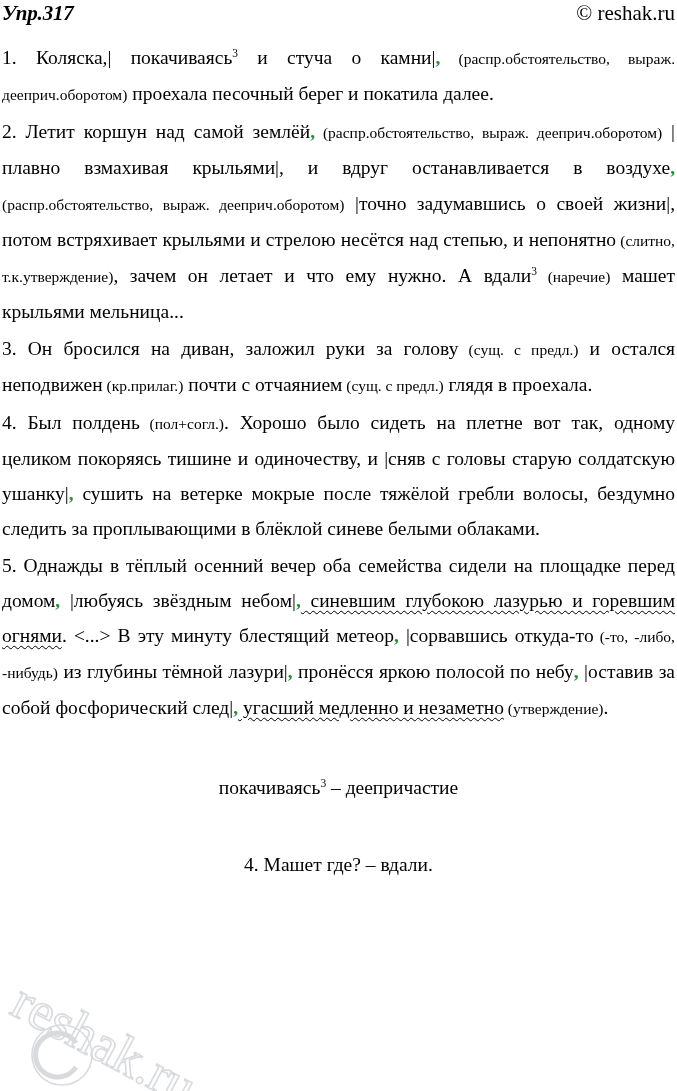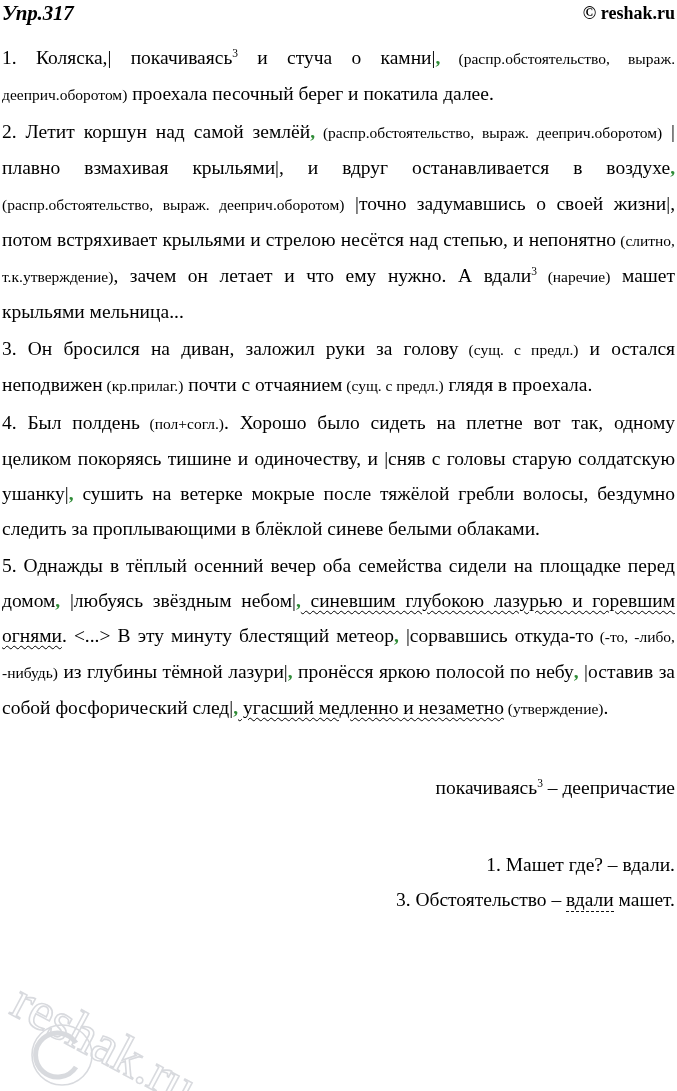--- a/index.html
+++ b/index.html
@@ -36,42 +36,41 @@
   }
   .exercise-title {
     font-weight: bold;
     font-style: italic;
     font-size: 21px;
     letter-spacing: -0.2px;
     line-height: 22px;
     white-space: pre;
   }
   .site-credit {
-    font-size: 18px;
+    font-size: 21px;
     line-height: 22px;
     white-space: pre;
-    font-weight: bold;
   }
 
   
   .para {
     font-size: 19.5px;
     line-height: 35px;
     text-align: justify;
     text-justify: inter-word;
     margin: 0 0 2px 0;
     word-spacing: 0px;
   }
   .para:last-of-type { margin-bottom: 0; }
 
   
   .analysis-line {
     font-size: 19.5px;
     line-height: 35px;
-    text-align: right;
+    text-align: center;
     margin: 0;
     white-space: pre-wrap;
   }
   .gap-xl { height: 42px; }
 
   
   .note {
     font-size: 15.5px;
   }
   .comma-green {
@@ -147,18 +146,17 @@
   <div class="gap-xl"></div>
 
   <p class="analysis-line"><span>покачиваясь</span><sup class="morph">3</sup><span> – деепричастие</span></p>
 
 
 
 
   <div class="gap-xl"></div>
 
 
-  <p class="analysis-line">1. Машет где? – вдали.</p>
+  <p class="analysis-line">4. Машет где? – вдали.</p>
 
 
-  <p class="analysis-line"><span>3. Обстоятельство – </span><span class="u-dashdot">вдали</span><span> машет.</span></p>
 
 </div>
 
 </body></html>

